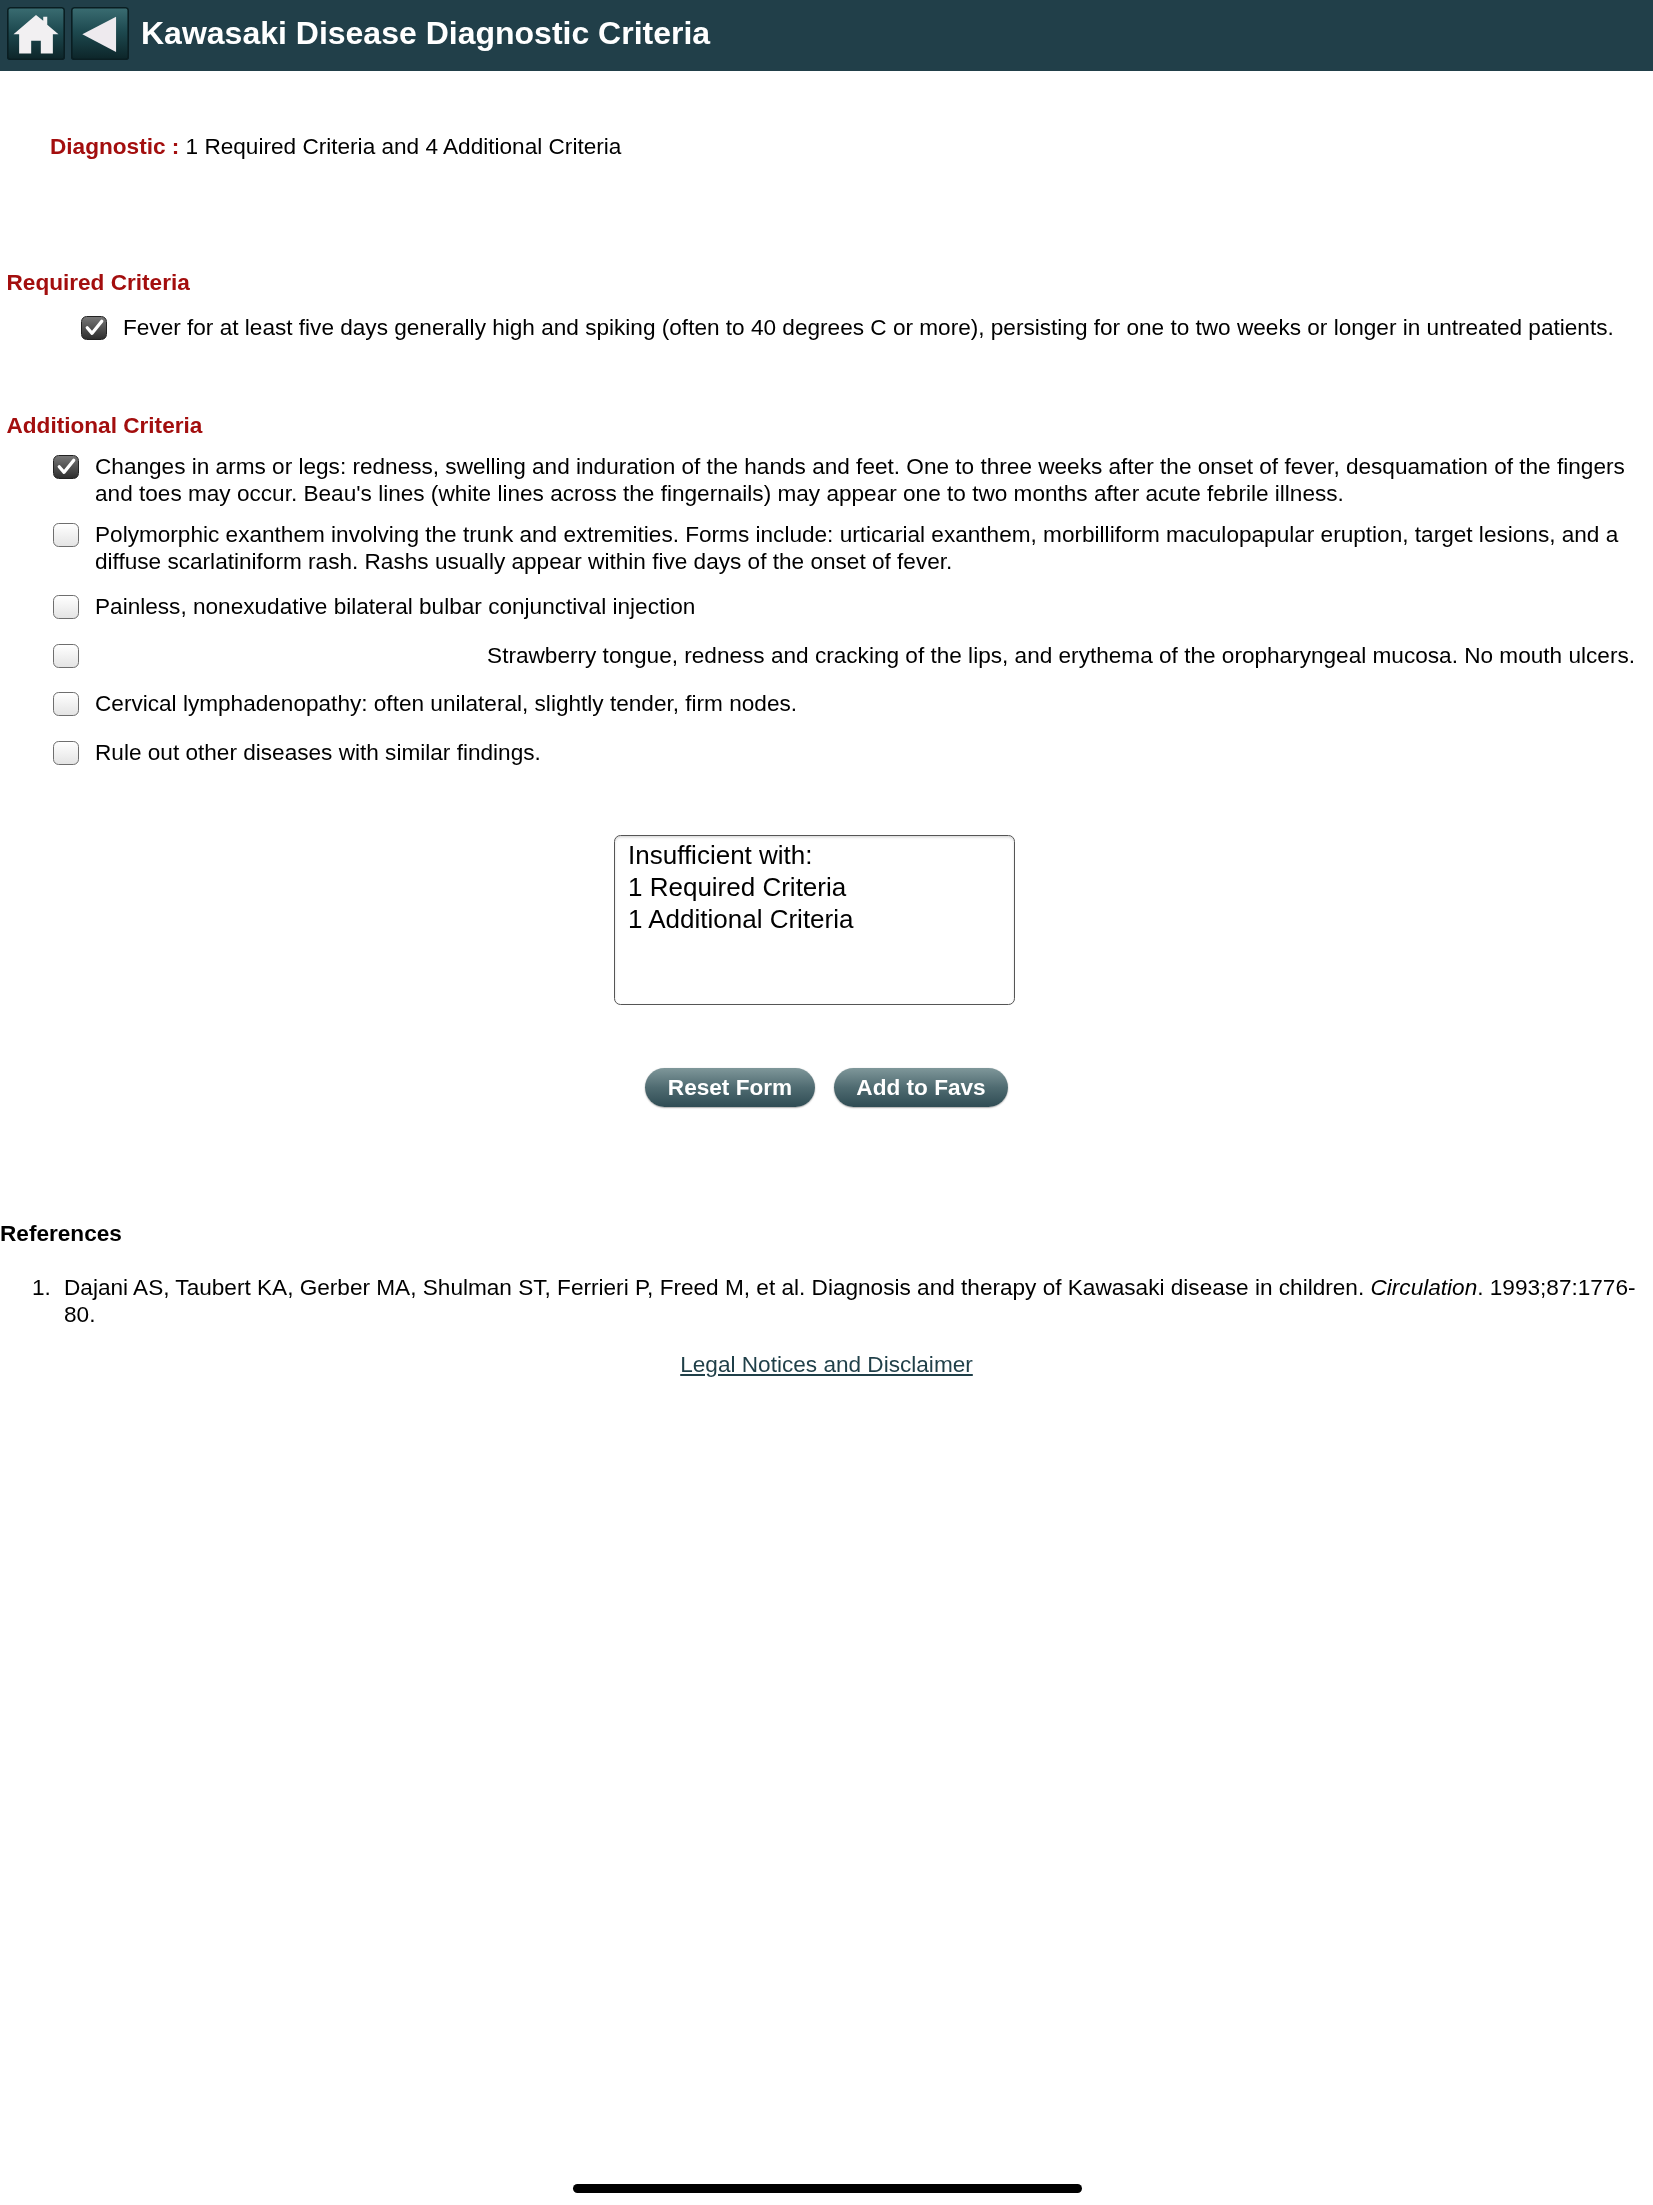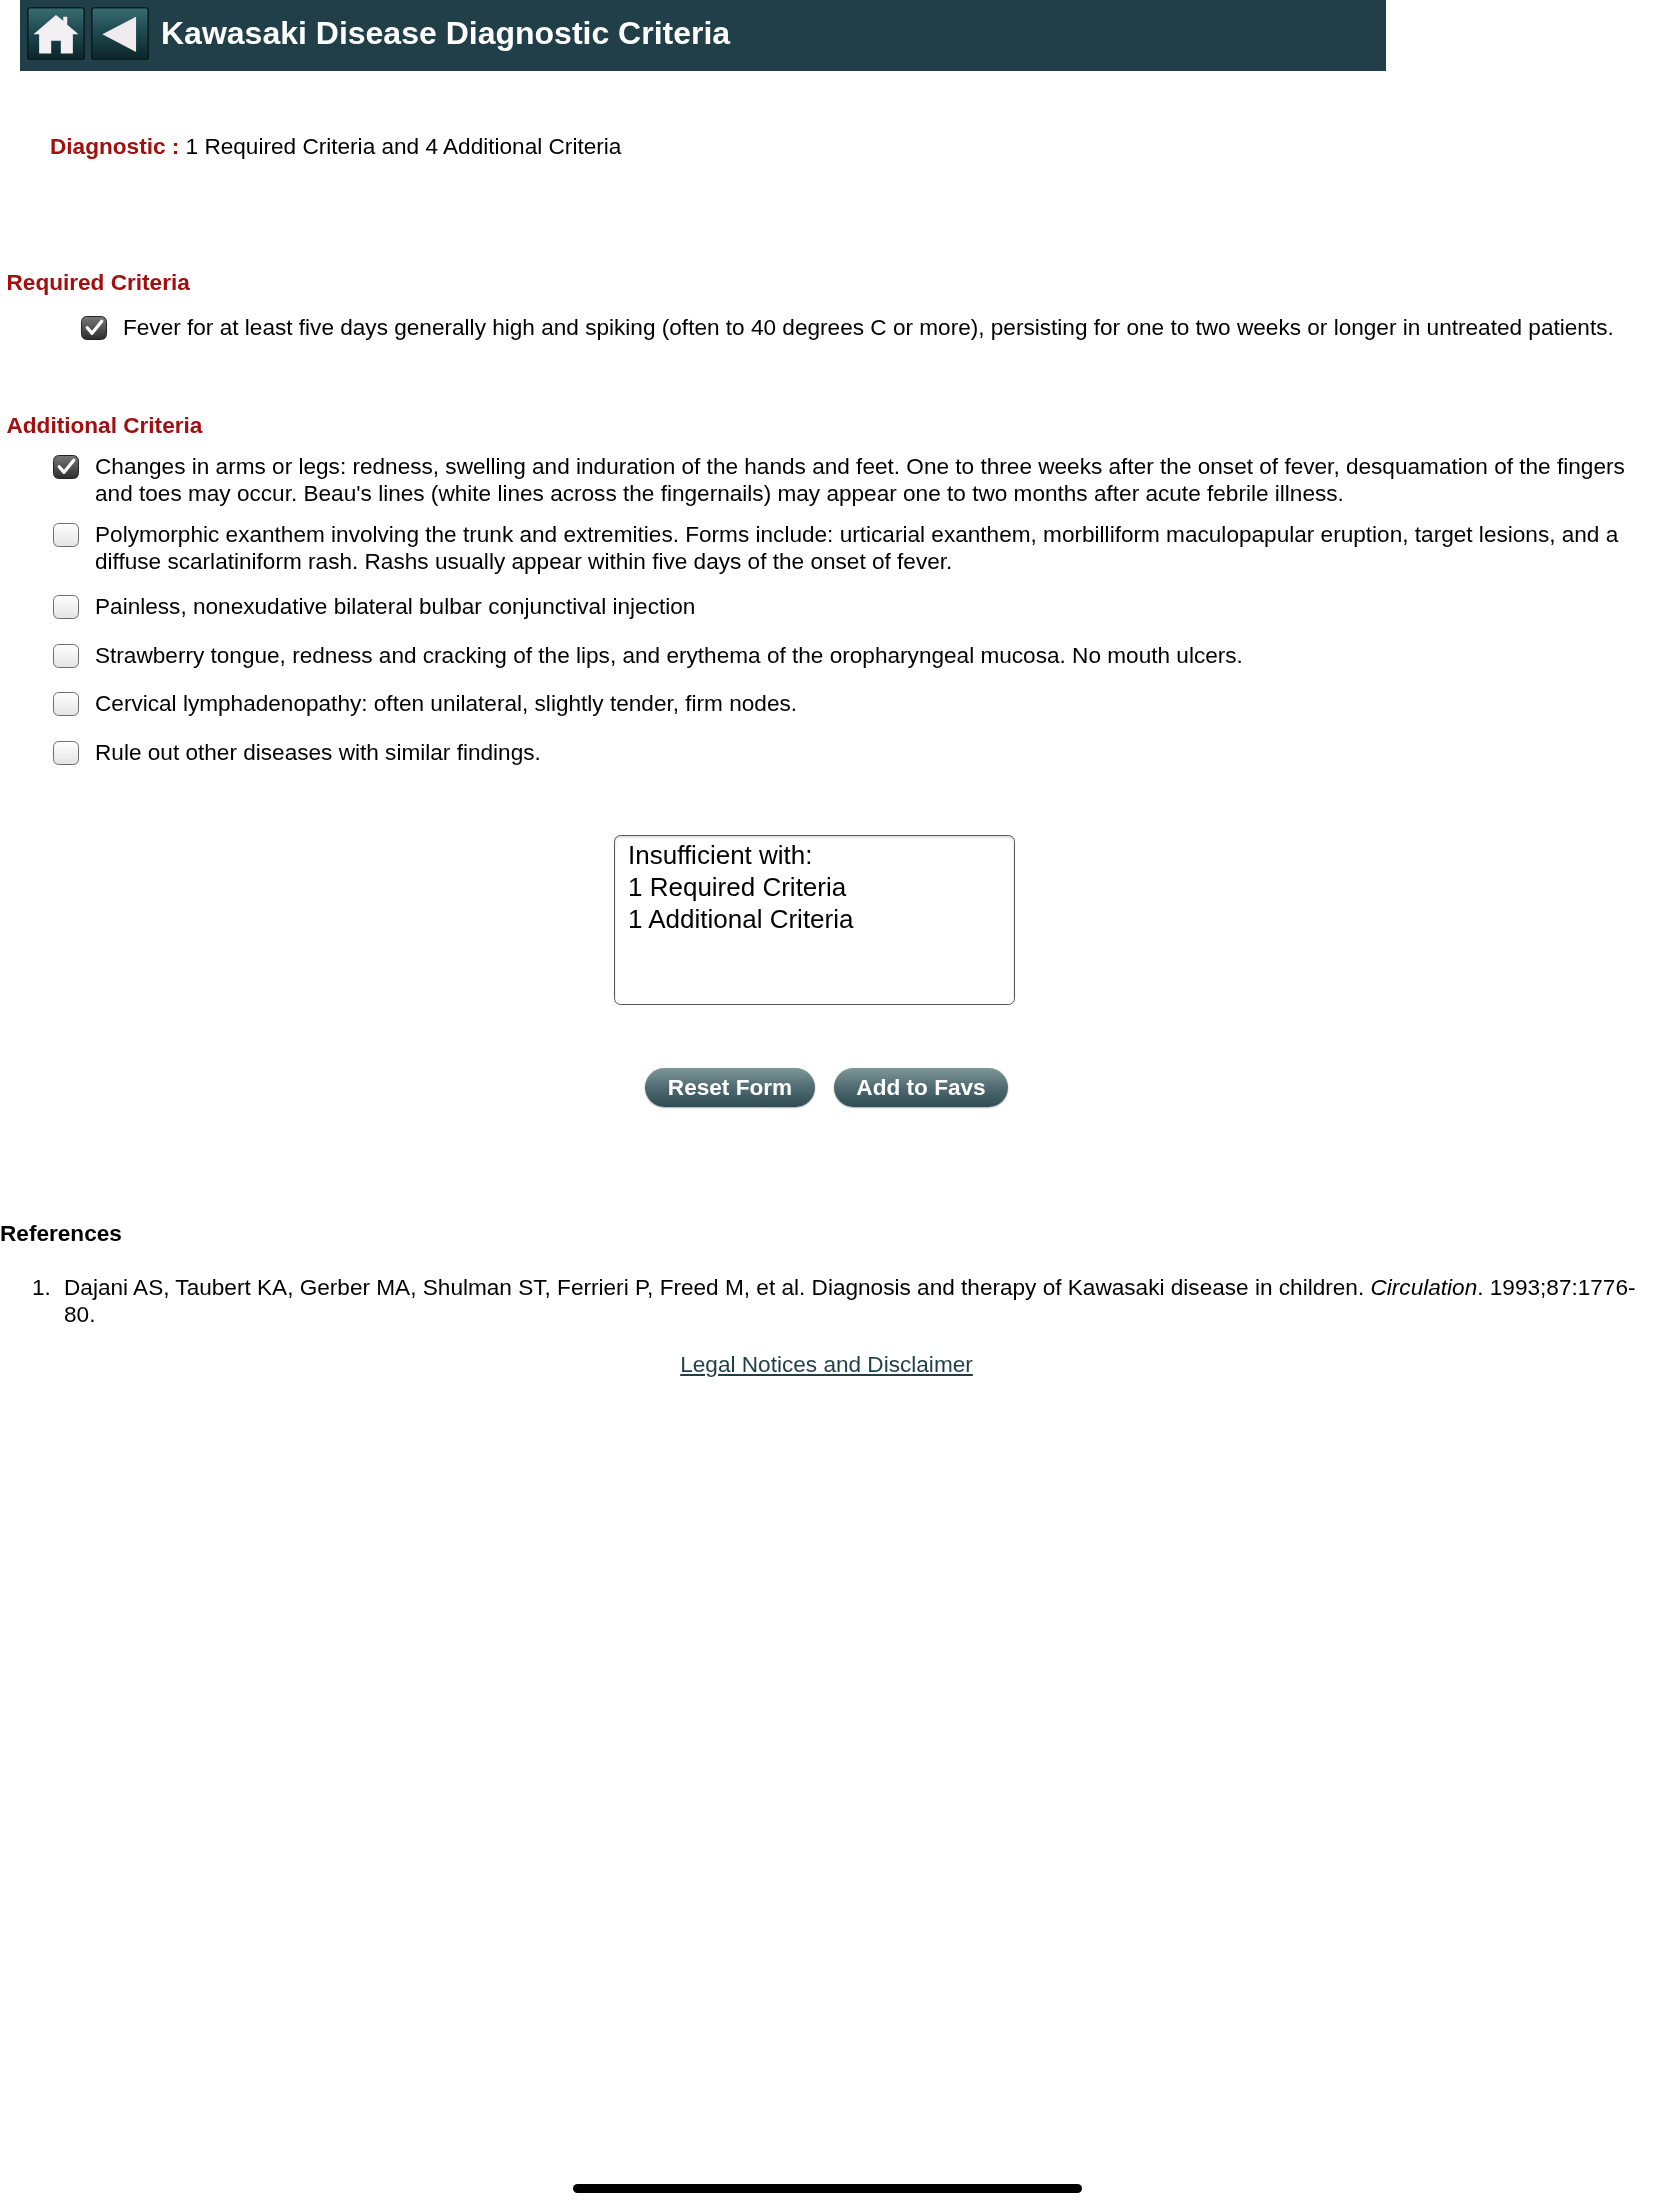--- a/index.html
+++ b/index.html
@@ -1,19 +1,19 @@
 <!DOCTYPE html>
 <html style="font-size:13px"><head>
 <meta charset="utf-8">
 <style>
   * { box-sizing: border-box; margin: 0; padding: 0; }
   html, body { width: 1653px; height: 2205px; background: #ffffff; overflow: hidden; }
   body { font-family: "Liberation Sans", sans-serif; color: #000; position: relative; }
 
-  .header { position: absolute; left: 0; top: 0; width: 1366px; height: 71px; background: #213f49; margin-left: 20px; }
+  .header { position: absolute; left: 0; top: 0; width: 1653px; height: 71px; background: #213f49; }
   .hbtn { position: absolute; top: 6.5px; width: 58px; height: 53px; border-radius: 3.2px;
           background: linear-gradient(#3b6e73 0%, #1e4a50 45%, #0c2428 100%);
           box-shadow: inset 0 0 0 1.6px #0a1e22; }
   .hbtn.home { left: 6.5px; }
   .hbtn.back { left: 71px; }
   .hbtn svg { position: absolute; left: 0; top: 0; }
   .title { position: absolute; left: 141px; top: 14.5px; font-size: 32px; font-weight: bold; color: #ffffff; letter-spacing: 0px; }
 
   .diag { position: absolute; left: 50px; top: 134px; font-size: 22.6px; }
   .diag .lbl { color: #a30e0e; font-weight: bold; }
@@ -94,21 +94,21 @@
 <div class="crit" style="top:521px;">
   <span class="cb off"></span>
   <span class="txt">Polymorphic exanthem involving the trunk and extremities. Forms include: urticarial exanthem, morbilliform maculopapular eruption, target lesions, and a diffuse scarlatiniform rash. Rashs usually appear within five days of the onset of fever.</span>
 </div>
 
 <div class="crit" style="top:593px;">
   <span class="cb off"></span>
   <span class="txt">Painless, nonexudative bilateral bulbar conjunctival injection</span>
 </div>
 
-<div class="crit" style="top:642px;">
+<div class="crit" style="top:642px;text-align:right;">
   <span class="cb off"></span>
   <span class="txt">Strawberry tongue, redness and cracking of the lips, and erythema of the oropharyngeal mucosa. No mouth ulcers.</span>
 </div>
 
 <div class="crit" style="top:690px;">
   <span class="cb off"></span>
   <span class="txt">Cervical lymphadenopathy: often unilateral, slightly tender, firm nodes.</span>
 </div>
 
 <div class="crit" style="top:739px;">

